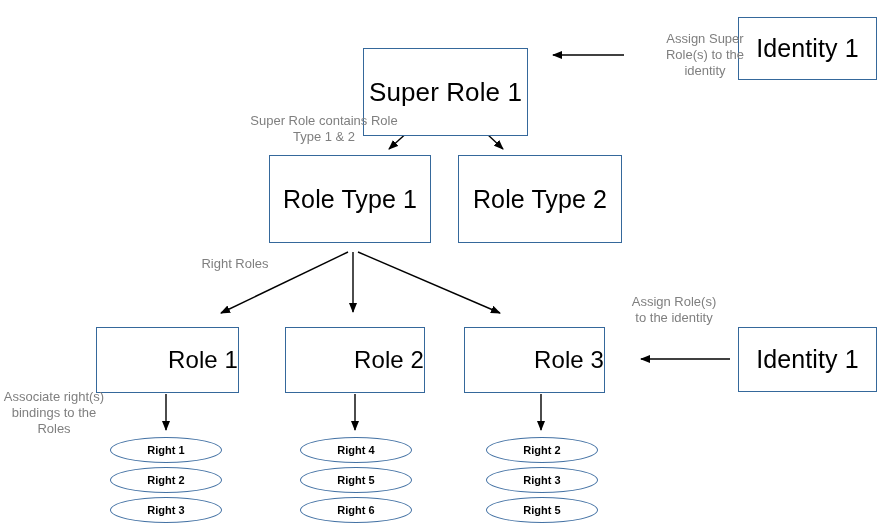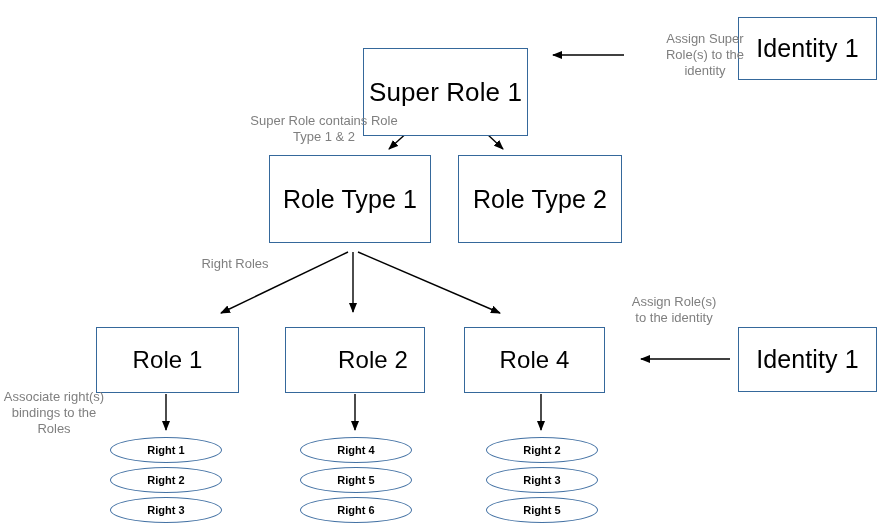--- a/index.html
+++ b/index.html
@@ -24,21 +24,21 @@
     background: #ffffff;
     display: flex;
     align-items: center;
     justify-content: center;
     color: #000000;
     font-weight: 400;
     letter-spacing: 0.1px;
   }
   .node-box.lg { font-size: 26px; margin-top: 36px; }
   .node-box.md { font-size: 25px; }
-  .node-box.sm { font-size: 24px; }
+  .node-box.sm { font-size: 24px; justify-content: flex-end; }
 
   .ellipse {
     position: absolute;
     box-sizing: border-box;
     border: 1.4px solid #4472A4;
     border-radius: 50%;
     background: #ffffff;
     display: flex;
     align-items: center;
     justify-content: center;
@@ -116,21 +116,21 @@
 
   <div class="node-box sm" style="left:96px; top:327px; width:143px; height:66px;">
     <span>Role 1</span>
   </div>
 
   <div class="node-box sm" style="left:285px; top:327px; width:140px; height:66px;padding-left:36px;">
     <span>Role 2</span>
   </div>
 
   <div class="node-box sm" style="left:464px; top:327px; width:141px; height:66px;">
-    <span>Role 4</span>
+    <span>Role 3</span>
   </div>
 
   <div class="node-box md" style="left:738px; top:327px; width:139px; height:65px;">
     <span>Identity 1</span>
   </div>
 
   <div class="annotation" style="left:616px; top:31px; width:92px;margin-left:43px;">Assign Super Role(s) to the identity</div>
 
   <div class="annotation" style="left:250px; top:113px; width:148px;">Super Role contains Role Type 1 &amp; 2</div>
 

